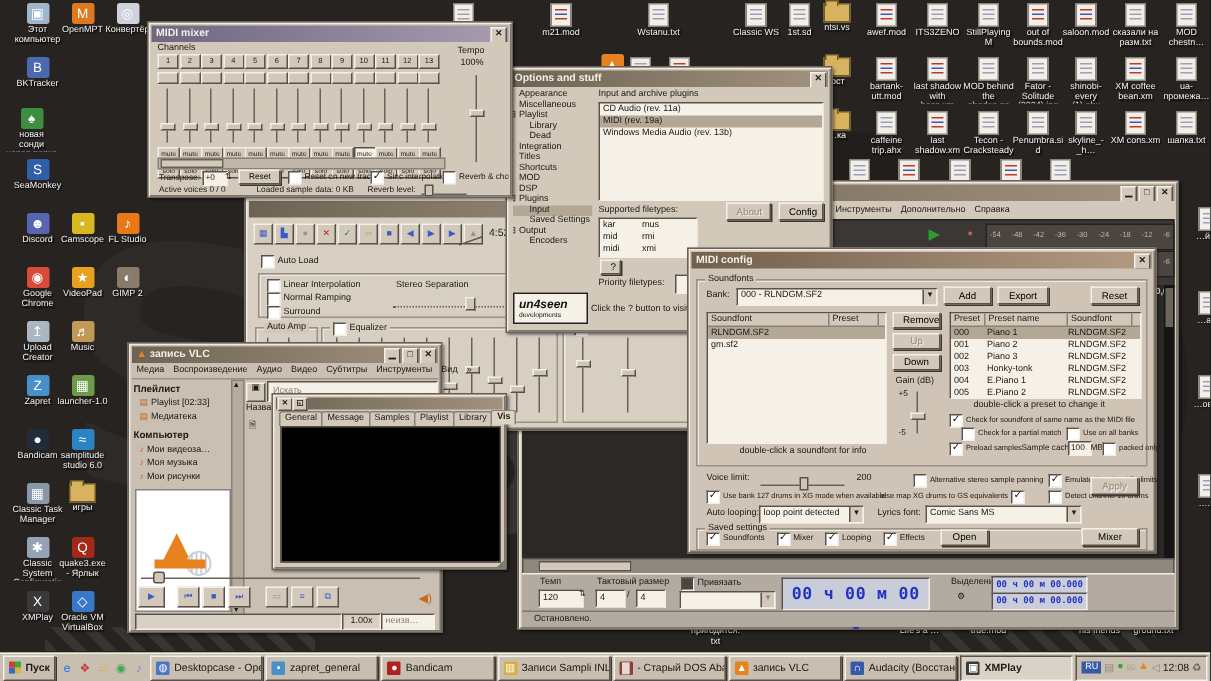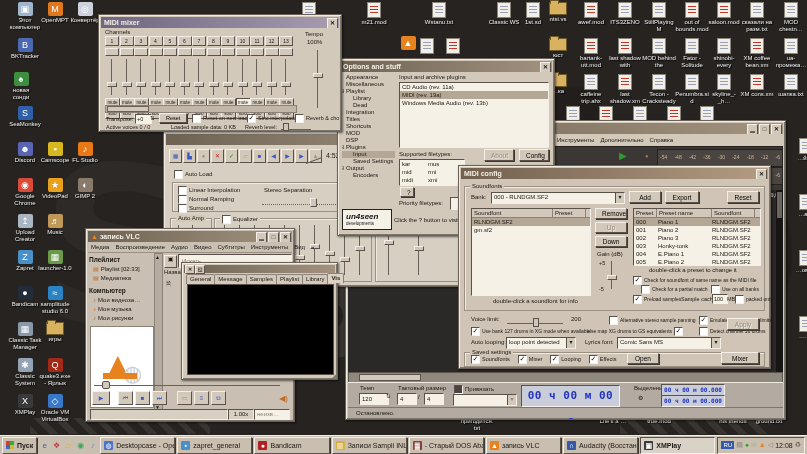--- a/index.html
+++ b/index.html
@@ -592,21 +592,21 @@
         <div class="vs" style="left: 176px; top: 92px; height: 52px; --p: 64%; position: absolute;"></div>
         <div class="vs" style="left: 191px; top: 92px; height: 52px; --p: 42%; position: absolute;"></div>
       </div>
       <div id="pl-rv-sliders">
         <div class="vs" style="left: 220px; top: 92px; height: 52px; --p: 30%; position: absolute;"></div>
         <div class="vs" style="left: 250px; top: 92px; height: 52px; --p: 43%; position: absolute;"></div>
       </div>
     <span class="t6" style="left:22px;top:124px;width:14px;height:12px;text-align:center;background:#d3c9bb;border:1px solid;border-color:#f4efe8 #5a524a #5a524a #f4efe8;">▟</span>
   </div>
 
-  <div class="win" id="options" style="left:337px;top:58px;width:216px;height:176px;z-index:4;">
+  <div class="win" id="options" style="left:337px;top:44px;width:216px;height:176px;z-index:4;">
     <div class="tbar">
       <span>Options and stuff</span>
       <span class="wbtns">
           <span class="wb">✕</span>
         </span>
     </div>
     <div id="opt-tree" style="position:absolute;left:4px;top:15px;width:53px;height:158px;overflow:hidden;">
         <div style="font-size: 6px; line-height: 7px; white-space: nowrap; padding-left: 4px; position: relative;"><span>Appearance</span></div>
         <div style="font-size: 6px; line-height: 7px; white-space: nowrap; padding-left: 4px; position: relative;"><span>Miscellaneous</span></div>
         <div style="font-size: 6px; line-height: 7px; white-space: nowrap; padding-left: 4px; position: relative;"><span style="position: absolute; left: -3px; top: 0px; font-size: 6px;">⊟</span><span>Playlist</span></div>

